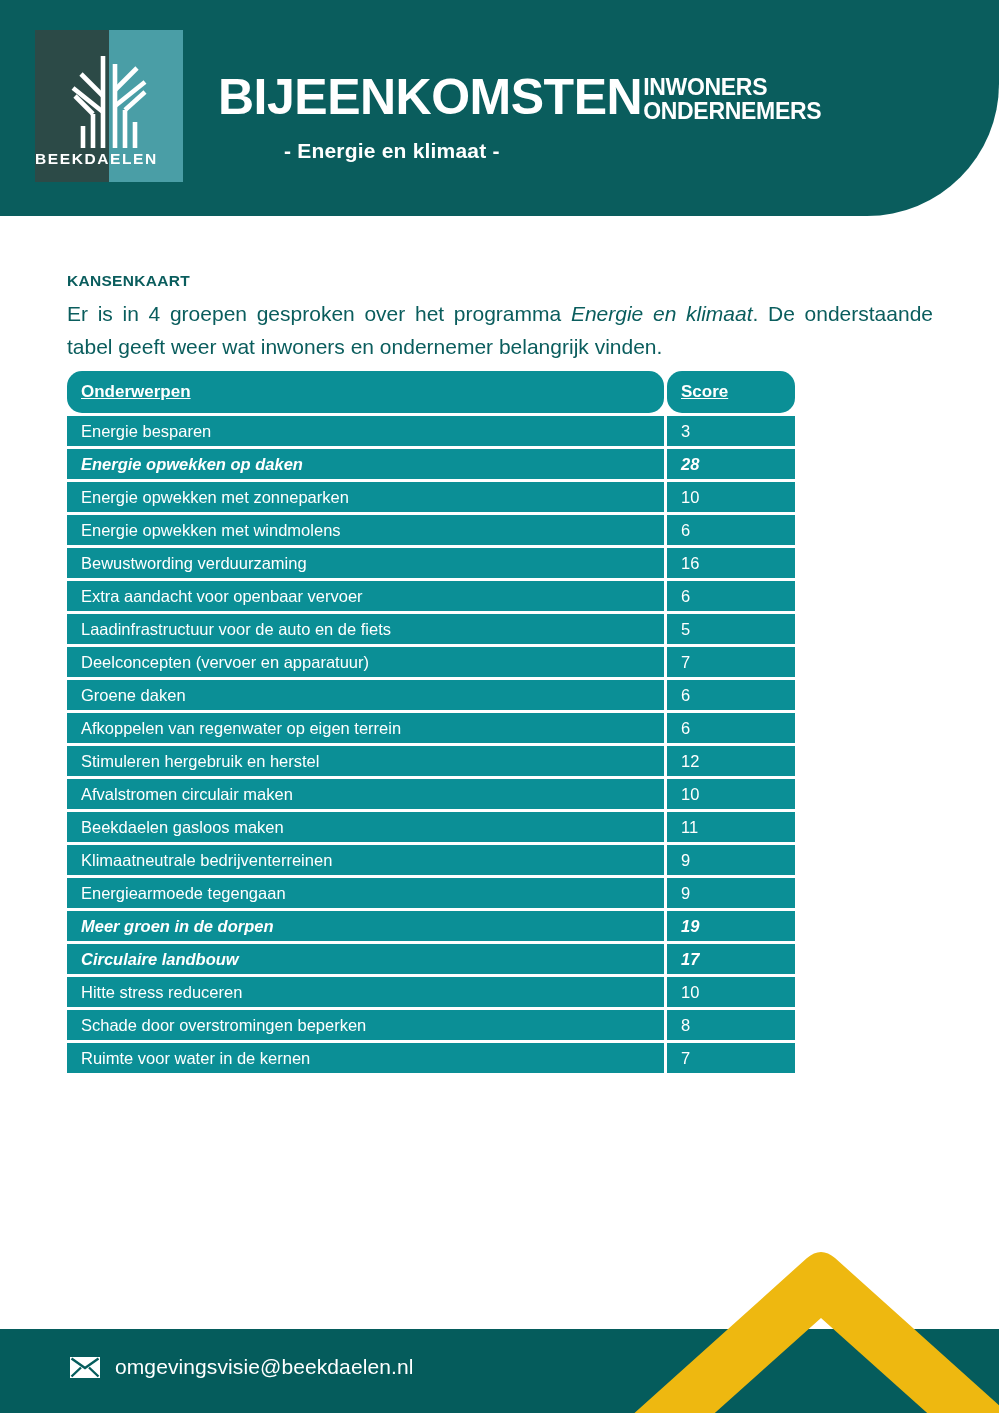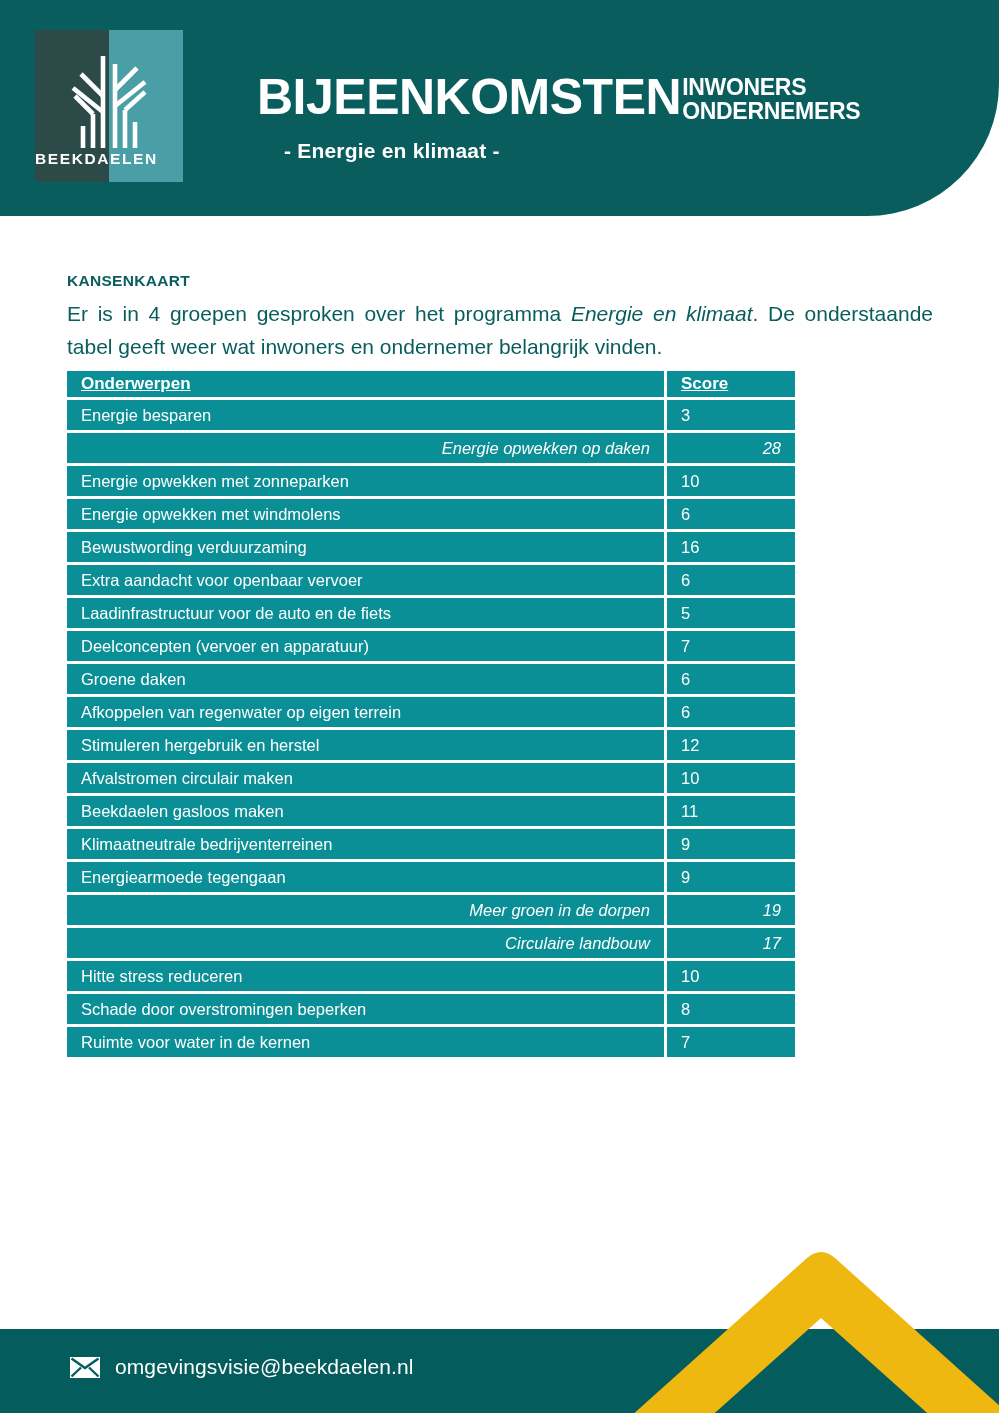--- a/index.html
+++ b/index.html
@@ -72,21 +72,20 @@
     display: flex;
     align-items: flex-start;
   }
   .title-main {
     color: #ffffff;
     font-size: 50px;
     font-weight: bold;
     letter-spacing: -0.5px;
     line-height: 0.95;
     font-family: "Liberation Sans", sans-serif;
-    margin-left: 39px;
   }
   .title-sub-stack {
     display: flex;
     flex-direction: column;
     color: #ffffff;
     font-size: 23px;
     font-weight: bold;
     line-height: 1.03;
     letter-spacing: -0.3px;
     padding-top: 2px;
@@ -141,28 +140,29 @@
     background: #0b8f96;
     color: #ffffff;
     text-align: left;
     vertical-align: middle;
     padding: 0 14px;
     height: 30px;
     font-size: 16.5px;
     font-weight: normal;
   }
   .kansen-table th {
-    height: 26px;
+    height: 42px;
     font-weight: bold;
     font-size: 17px;
+    border-radius: 15px;
   }
   .kansen-table th span { text-decoration: underline; }
   .col-topic { width: 605px; }
   .col-score { width: 129px; }
-  tr.hl td { font-weight: normal; font-style: italic; text-align: right; }
+  tr.hl td { font-weight: bold; font-style: italic; }
 
   
   .chevron {
     position: absolute;
     left: 611px;
     top: 1238px;
     width: 420px;
     height: 180px;
     overflow: visible;
     z-index: 2;

